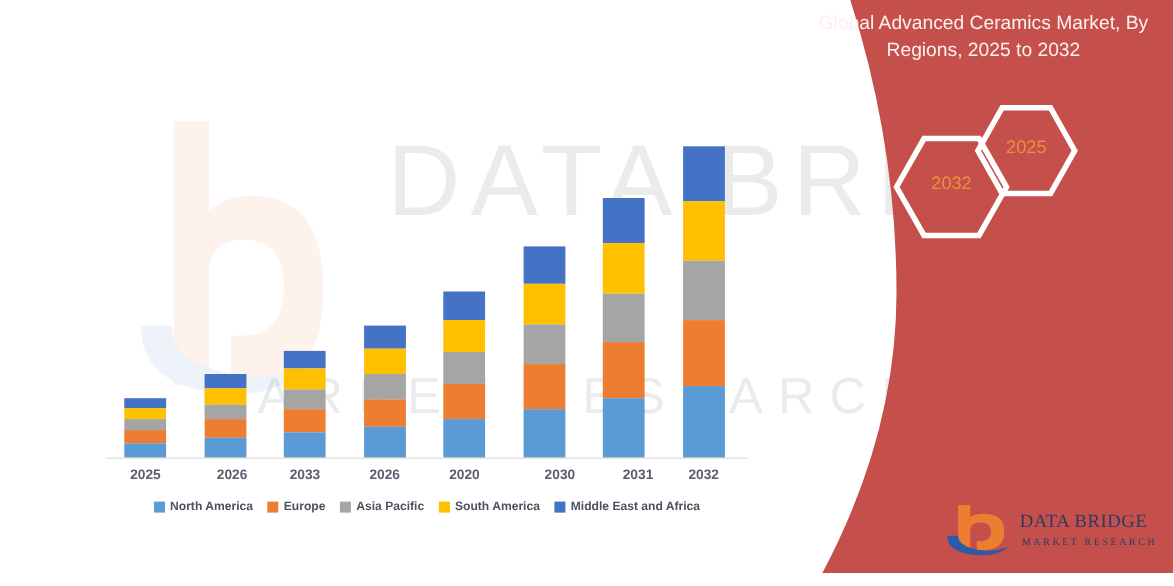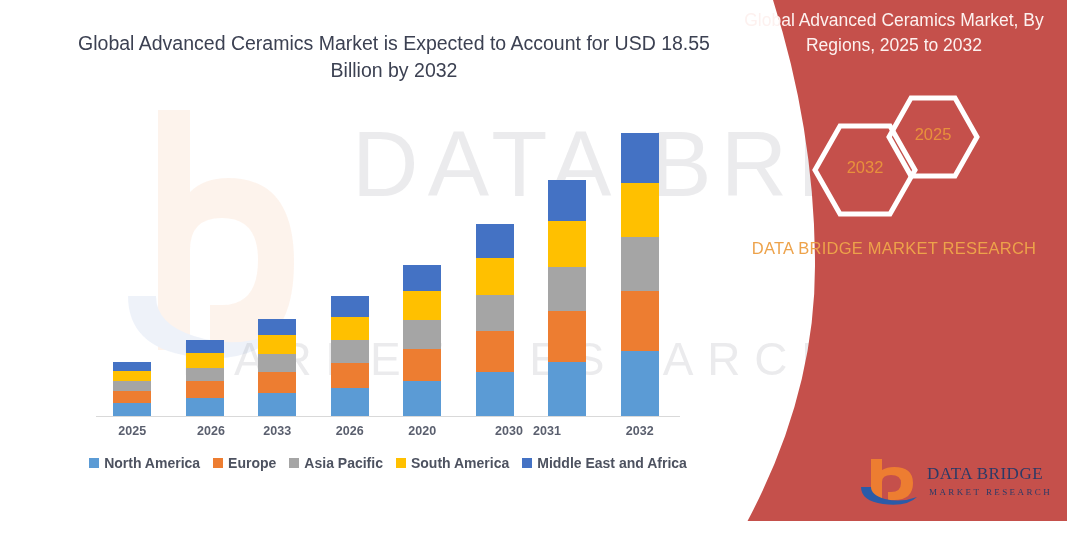--- a/index.html
+++ b/index.html
@@ -136,21 +136,21 @@
     width: 584px;
     display: flex;
     justify-content: center;
     align-items: center;
     gap: 13px;
     flex-wrap: nowrap;
   }
   .legend-item { display: flex; align-items: center; gap: 5px; }
   .legend-swatch { width: 10px; height: 10px; flex: none; }
   .legend-text {
-    font-size: 14px;
+    font-size: 11px;
     font-weight: bold;
     color: #4d5260;
     white-space: nowrap;
   }
 
   .footer {
     position: absolute; left: 80px; top: 506px;
     width: 600px;
     display: flex;
     justify-content: space-between;
@@ -165,21 +165,20 @@
 <div id="infographic">
 
   <svg class="wm-logo" viewBox="0 0 200 290">
     <path d="M40 10 L40 250 L72 250 L72 150 Q72 118 104 118 Q140 118 140 160 Q140 205 104 205 L92 205 L92 250 L112 250 Q176 250 176 162 Q176 78 110 78 Q86 78 72 92 L72 10 Z" fill="#ED7D31"></path>
     <path d="M10 196 Q10 246 70 256 Q132 266 160 232 Q120 250 76 236 Q38 224 38 196 Z" fill="#4472C4"></path>
   </svg>
 
   <div class="wm-text wm-data">DATA BRIDGE</div>
   <div class="wm-text wm-market">MARKET RESEARCH</div>
 
-  <div class="headline">Global Advanced Ceramics Market is Expected to Account for USD 18.55 Billion by 2032</div>
 
   <div class="chart-area">
     <div class="plot" id="plot">
         <div class="bar-col" style="left: 17.25px;">
           <div class="seg" title="Middle East and Africa 2025: 1.1" style="background: rgb(68, 114, 196); height: 9.04444px;"></div>
           <div class="seg" title="South America 2025: 1.25" style="background: rgb(255, 192, 0); height: 10.2778px;"></div>
           <div class="seg" title="Asia Pacific 2025: 1.2" style="background: rgb(165, 165, 165); height: 9.86667px;"></div>
           <div class="seg" title="Europe 2025: 1.5" style="background: rgb(237, 125, 49); height: 12.3333px;"></div>
           <div class="seg" title="North America 2025: 1.55" style="background: rgb(91, 155, 213); height: 12.7444px;"></div>
         </div>
@@ -234,21 +233,21 @@
         </div>
       </div>
     <div class="axis-line"></div>
     <div class="x-labels" id="x-labels">
         <div class="x-tick" style="left: 0.25px;">2025</div>
         <div class="x-tick" style="left: 79px;">2026</div>
         <div class="x-tick" style="left: 145.25px;">2033</div>
         <div class="x-tick" style="left: 217.75px;">2026</div>
         <div class="x-tick" style="left: 290.25px;">2020</div>
         <div class="x-tick" style="left: 377px;">2030</div>
-        <div class="x-tick" style="left: 415px;">2031</div>
+        <div class="x-tick" style="left: 448px;">2031</div>
         <div class="x-tick" style="left: 507.75px;">2032</div>
       </div>
     <div class="legend" id="legend">
         <div class="legend-item">
           <span class="legend-swatch" style="background: rgb(91, 155, 213);"></span>
           <span class="legend-text">North America</span>
         </div>
         <div class="legend-item">
           <span class="legend-swatch" style="background: rgb(237, 125, 49);"></span>
           <span class="legend-text">Europe</span>
@@ -286,21 +285,20 @@
           <div class="hex-label">2025</div>
         </div>
         <div class="hex hex-2032">
           <svg width="108" height="96" viewBox="0 0 108 96">
             <polygon points="29,4 79,4 104,48 79,92 29,92 4,48" fill="none" stroke="#ffffff" stroke-width="5"></polygon>
           </svg>
           <div class="hex-label">2032</div>
         </div>
       </div>
 
-      <div class="brand-name">DATA BRIDGE MARKET RESEARCH</div>
 
       <svg class="panel-logo" viewBox="0 0 196 52">
         <path d="M16 4 L16 44 L27 44 L27 27 Q27 20 36 20 Q46 20 46 28 Q46 37 36 37 L33 37 L33 45 L39 45 Q58 45 58 28 Q58 12 39 12 Q32 12 27 15 L27 4 Z" fill="#ED7D31"></path>
         <path d="M6 32 Q6 46 28 49 Q52 52 62 42 Q46 48 30 44 Q16 40 16 32 Z" fill="#2B5BA8"></path>
         <text x="72" y="24" font-family="Liberation Serif, serif" font-size="17" fill="#2B3A67" letter-spacing="0.5">DATA BRIDGE</text>
         <text x="74" y="40" font-family="Liberation Serif, serif" font-size="9" fill="#2B3A67" letter-spacing="2.4">MARKET RESEARCH</text>
       </svg>
     </div>
   </div>
 

